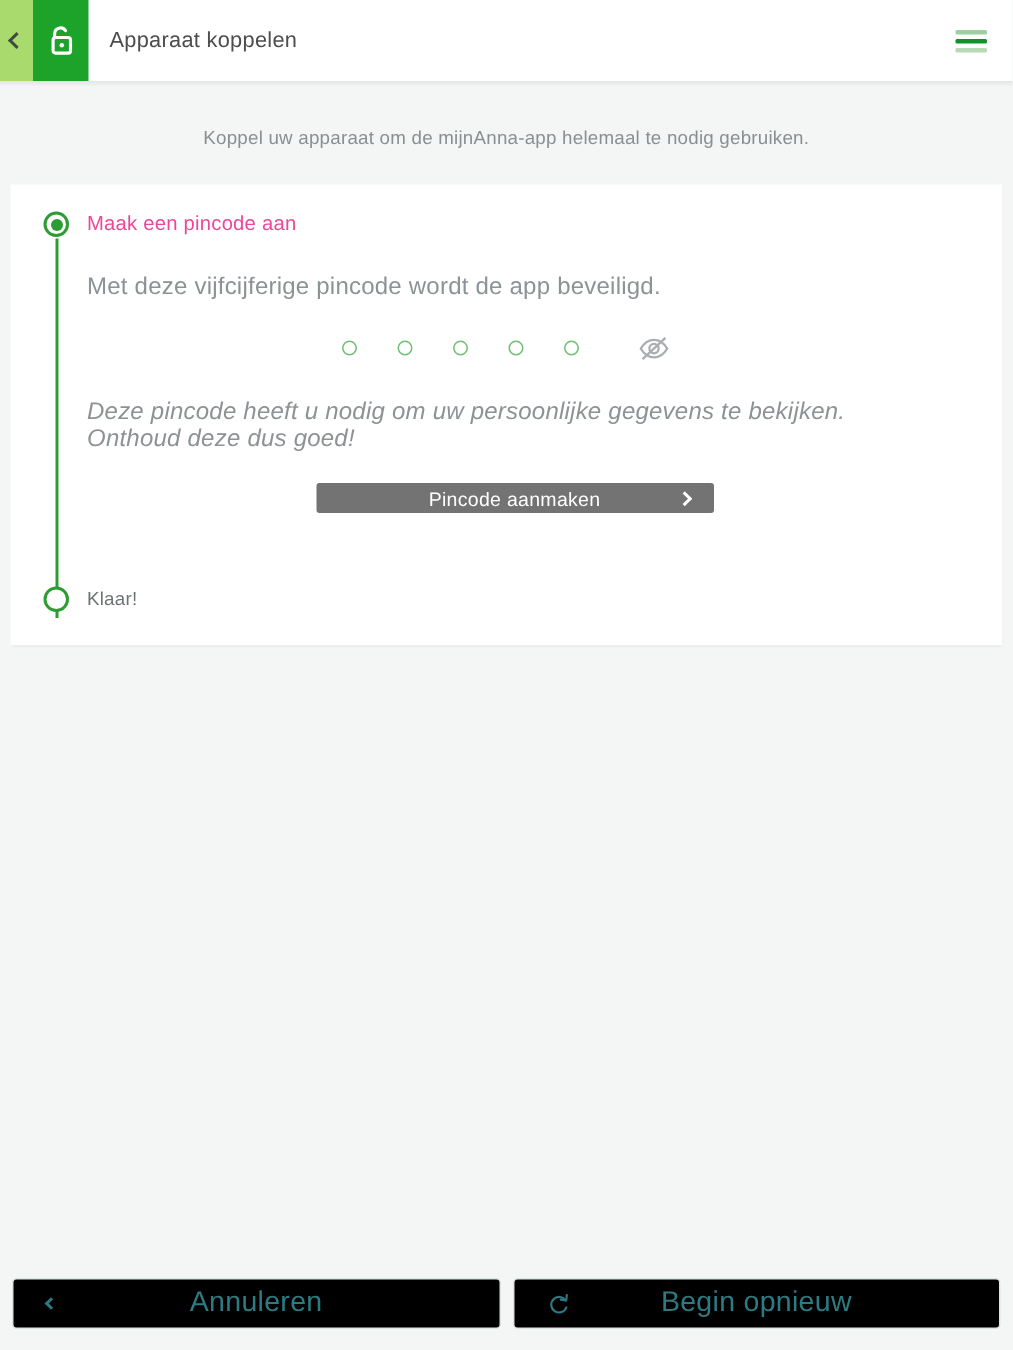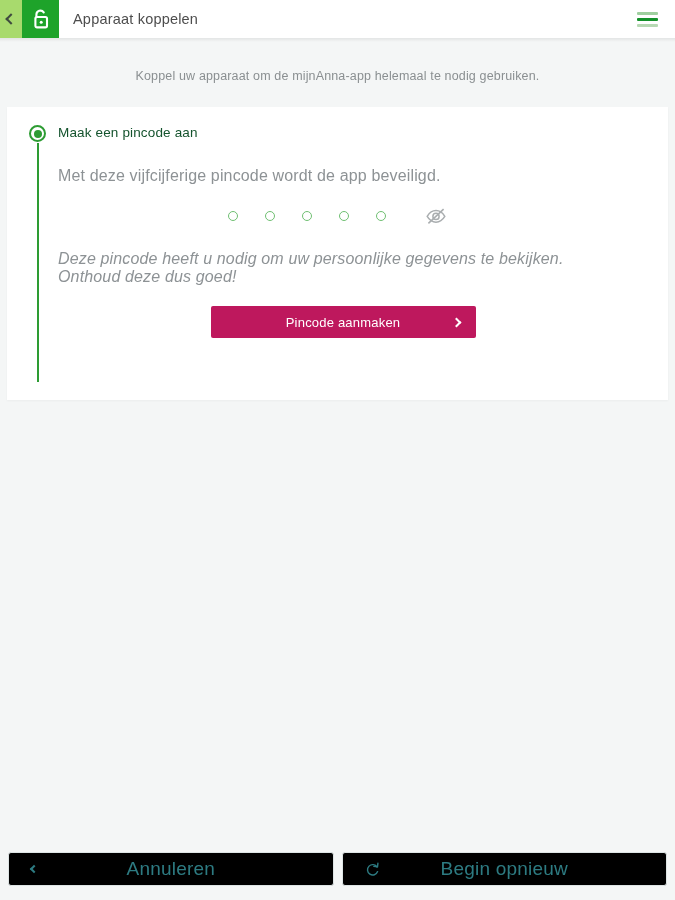--- a/index.html
+++ b/index.html
@@ -12,21 +12,21 @@
   #app {
     position: relative;
     width: 675px; height: 900px;
     background: #f4f6f6;
     display: flex;
     flex-direction: column;
   }
 
   
   .header {
-    height: 38px;
+    height: 54px;
     background: #ffffff;
     display: flex;
     align-items: stretch;
     flex: 0 0 auto;
     position: relative;
   }
   .back-zone {
     width: 22px;
     background: #a8da6d;
     display: flex;
@@ -129,21 +129,21 @@
     left: 50%; top: 50%;
     transform: translate(-50%, -50%);
     width: 8px; height: 8px;
     border-radius: 50%;
     background: #2d9c33;
   }
 
   .step-label {
     padding-left: 51px;
     font-size: 13.5px;
-    color: #14532d;
+    color: #ec4899;
     line-height: 26px;
     letter-spacing: 0.15px;
   }
   .step-label.muted { color: #6d7274; font-size: 12.5px; }
 
   .step-body { padding-left: 51px; padding-right: 40px; }
 
   .body-text {
     font-size: 16px;
     color: #8d9295;
@@ -176,22 +176,22 @@
   }
 
   
   .primary-row {
     display: flex;
     justify-content: center;
     padding-top: 20px;
   }
   .primary-btn {
     width: 265px;
-    height: 32px;
-    background: #be185d;
+    height: 20px;
+    background: #737373;
     border: none;
     border-radius: 2px;
     color: #ffffff;
     font-size: 13px;
     font-family: "Liberation Sans", sans-serif;
     display: flex;
     align-items: center;
     justify-content: center;
     position: relative;
     letter-spacing: 0.2px;
@@ -313,20 +313,24 @@
             <span class="chev"></span>
           </button>
         </div>
       </div>
 
       <div class="step-gap-a"></div>
 
 
       <div class="step-gap-b"></div>
 
+      <div class="step">
+        <div class="marker"></div>
+        <div class="step-label muted">Klaar!</div>
+      </div>
     </div>
   </div>
 
   <div class="filler"></div>
 
   <div class="footer">
     <button class="footer-btn">
       <span class="ico">
         <span class="chev-left"></span>
       </span>

